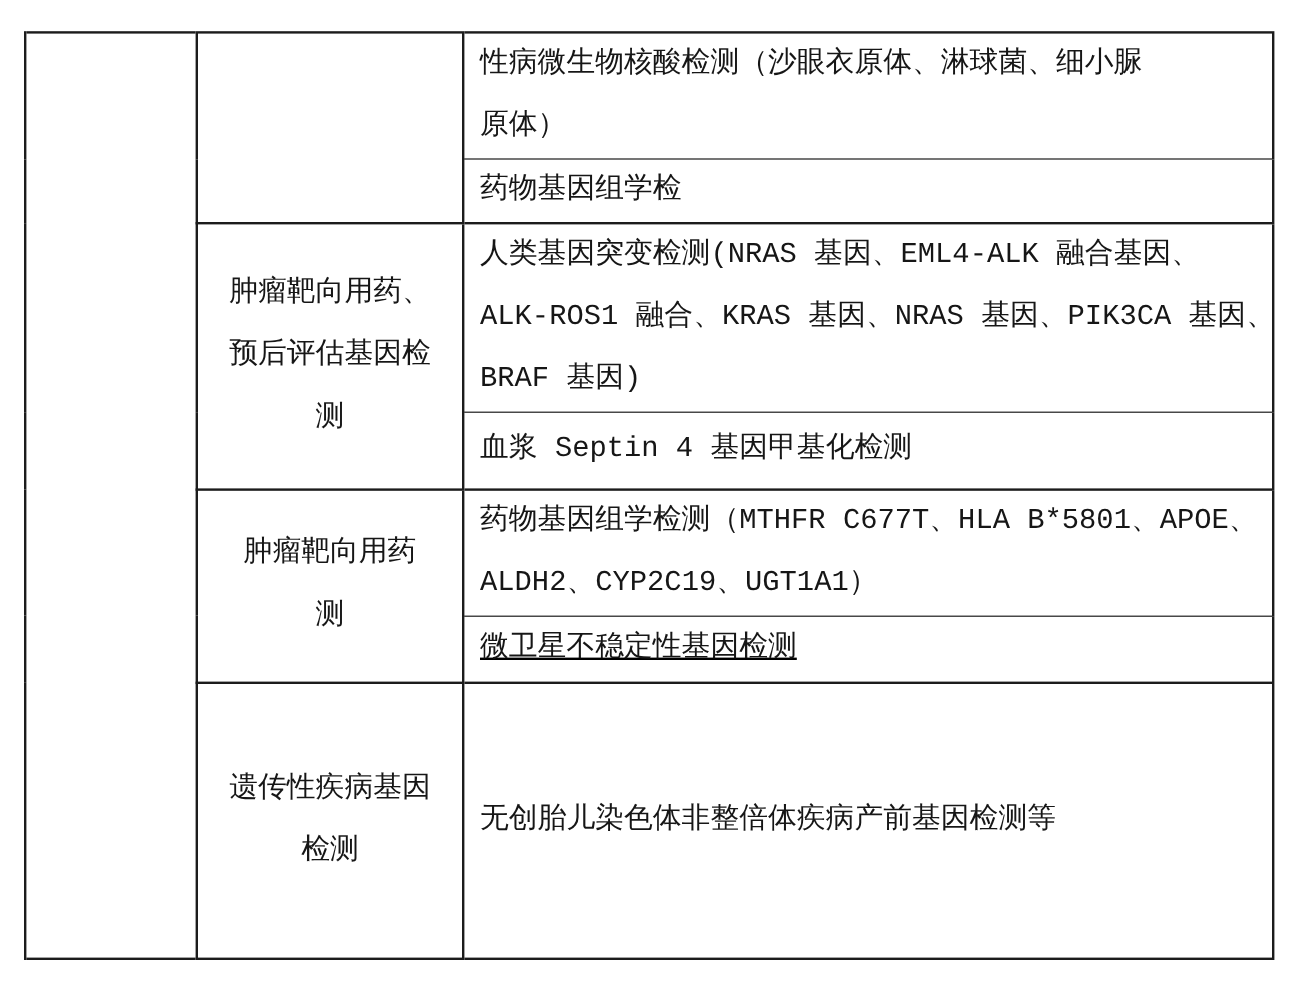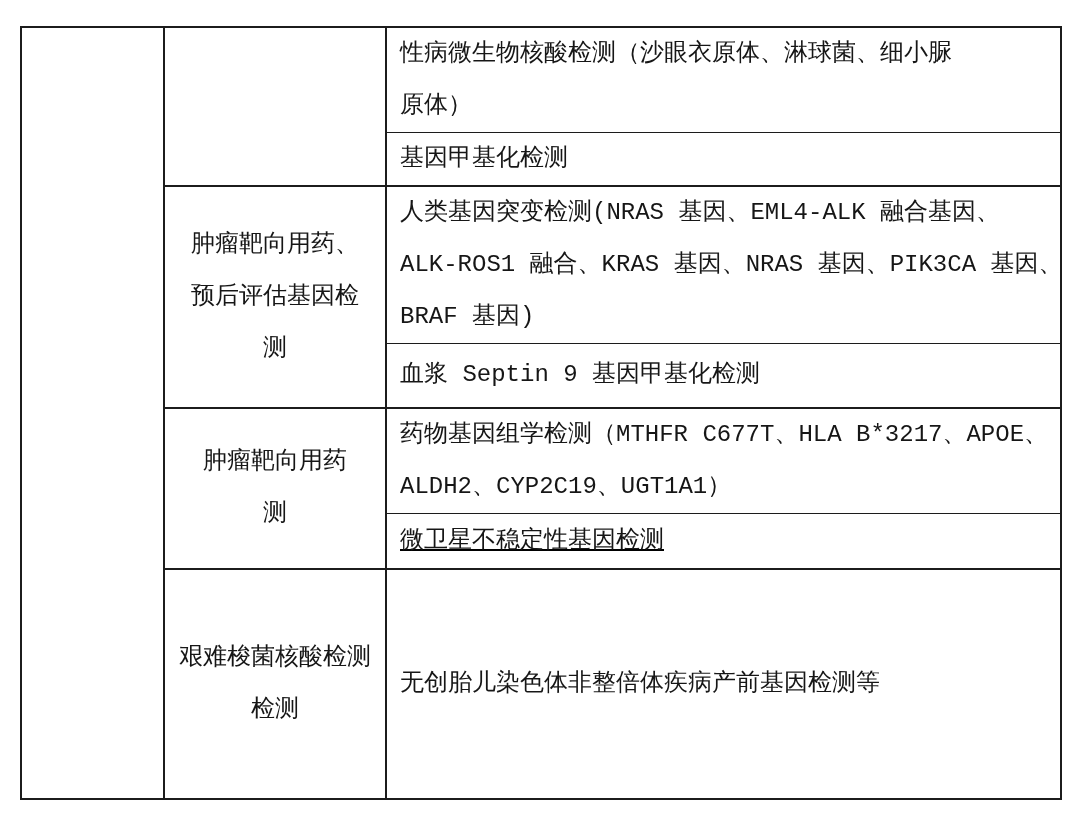--- a/index.html
+++ b/index.html
@@ -74,42 +74,42 @@
       <col class="c3">
     </colgroup>
     <tbody>
       <tr class="r1">
         <td class="col1" rowspan="7"></td>
         <td class="cat" rowspan="2"></td>
         <td class="det">性病微生物核酸检测（沙眼衣原体、淋球菌、细小脲
 原体）</td>
       </tr>
       <tr class="r2">
-        <td class="det">基因甲基化检测</td>
+        <td class="det">药物基因组学检</td>
       </tr>
       <tr class="r3">
         <td class="cat gs" rowspan="2">肿瘤靶向用药、
 预后评估基因检
 测</td>
         <td class="det gs">人类基因突变检测(NRAS 基因、EML4-ALK 融合基因、
 ALK-ROS1 融合、KRAS 基因、NRAS 基因、PIK3CA 基因、
 BRAF 基因)</td>
       </tr>
       <tr class="r4">
-        <td class="det">血浆 Septin 9 基因甲基化检测</td>
+        <td class="det">血浆 Septin 4 基因甲基化检测</td>
       </tr>
       <tr class="r5">
         <td class="cat gs" rowspan="2">肿瘤靶向用药
 测</td>
-        <td class="det gs">药物基因组学检测（MTHFR C677T、HLA B*3217、APOE、
+        <td class="det gs">药物基因组学检测（MTHFR C677T、HLA B*5801、APOE、
 ALDH2、CYP2C19、UGT1A1）</td>
       </tr>
       <tr class="r6">
         <td class="det">微卫星不稳定性基因检测</td>
       </tr>
       <tr class="r7">
-        <td class="cat gs">艰难梭菌核酸检测
+        <td class="cat gs">遗传性疾病基因
 检测</td>
         <td class="det gs">无创胎儿染色体非整倍体疾病产前基因检测等</td>
       </tr>
     </tbody>
   </table>
 </div>
 
 </body></html>

